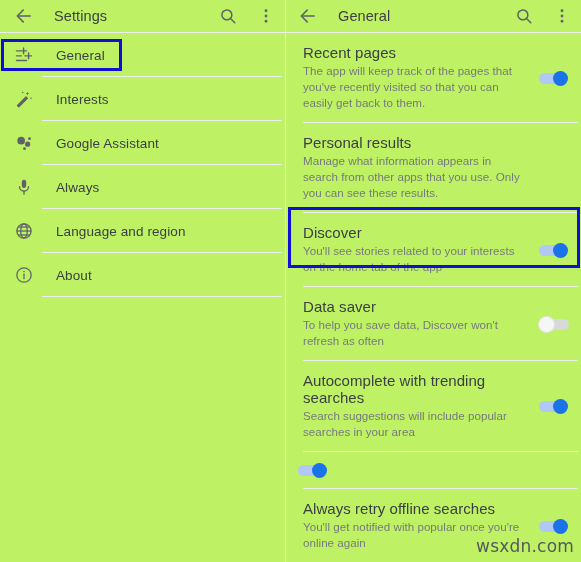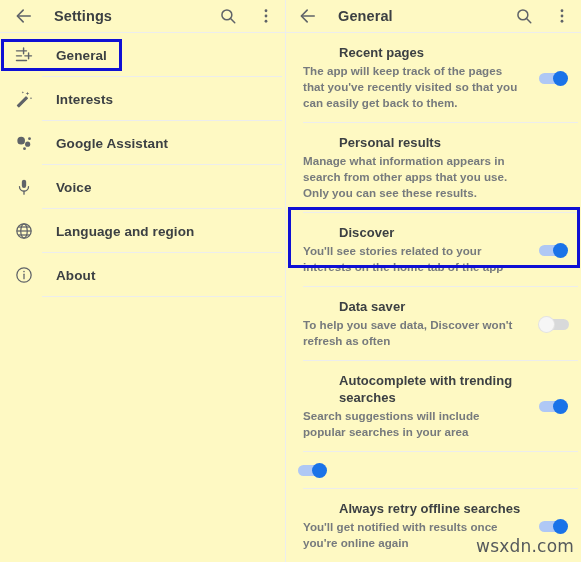--- a/index.html
+++ b/index.html
@@ -19,23 +19,22 @@
     height: 562px;
     display: flex;
     position: relative;
     background: #ffffff;
   }
 
   
   .panel {
     position: relative;
     height: 562px;
-    background: #fef9c3;
-    box-sizing: border-box;
-    font-weight: bold;
+    background: #bef264;
+    box-sizing: border-box;
   }
   .panel-left  { width: 285px; }
   .panel-right { width: 296px; border-left: 1px solid #eceded; }
 
   
   .appbar {
     height: 33px;
     display: flex;
     align-items: center;
     box-sizing: border-box;
@@ -127,25 +126,24 @@
     padding: 11px 0 12px 0;
     box-sizing: border-box;
   }
   .setting-texts {
     flex: 1 1 auto;
     padding-left: 17px;
     padding-right: 6px;
     min-width: 0;
   }
   .setting-title {
-    font-size: 13px;
+    font-size: 15px;
     color: #3c4043;
     line-height: 17px;
     letter-spacing: 0.05px;
-    margin-left: 36px;
   }
   .setting-desc {
     font-size: 11.6px;
     color: #767a7d;
     line-height: 16px;
     margin-top: 2px;
     letter-spacing: 0.02px;
   }
   .setting-control {
     flex: 0 0 54px;
@@ -291,21 +289,21 @@
       </div>
 
       <div class="nav-item">
         <span>
           <svg class="nav-icon" viewBox="0 0 24 24" fill="none" stroke="#5f6368" stroke-width="1.6" stroke-linecap="round" stroke-linejoin="round">
             <rect x="9.4" y="3.2" width="5.2" height="10" rx="2.6" fill="#5f6368" stroke="none"></rect>
             <path d="M6.6 11.6a5.4 5.4 0 0 0 10.8 0"></path>
             <line x1="12" y1="17" x2="12" y2="20.6"></line>
           </svg>
         </span>
-        <span class="nav-label">Voice</span>
+        <span class="nav-label">Always</span>
         <span class="nav-divider"></span>
       </div>
 
       <div class="nav-item">
         <span>
           <svg class="nav-icon" viewBox="0 0 24 24" fill="none" stroke="#5f6368" stroke-width="1.5">
             <circle cx="12" cy="12" r="8.6"></circle>
             <ellipse cx="12" cy="12" rx="3.9" ry="8.6"></ellipse>
             <line x1="3.4" y1="12" x2="20.6" y2="12"></line>
             <line x1="4.9" y1="7.2" x2="19.1" y2="7.2"></line>
@@ -432,21 +430,21 @@
             <span class="track"></span>
             <span class="thumb"></span>
           </span>
         </div>
         <span class="setting-divider"></span>
       </div>
 
       <div class="setting-row">
         <div class="setting-texts">
           <div class="setting-title">Always retry offline searches</div>
-          <div class="setting-desc">You'll get notified with results once you're online again</div>
+          <div class="setting-desc">You'll get notified with popular once you're online again</div>
         </div>
         <div class="setting-control">
           <span class="switch on">
             <span class="track"></span>
             <span class="thumb"></span>
           </span>
         </div>
       </div>
 
     </div>

